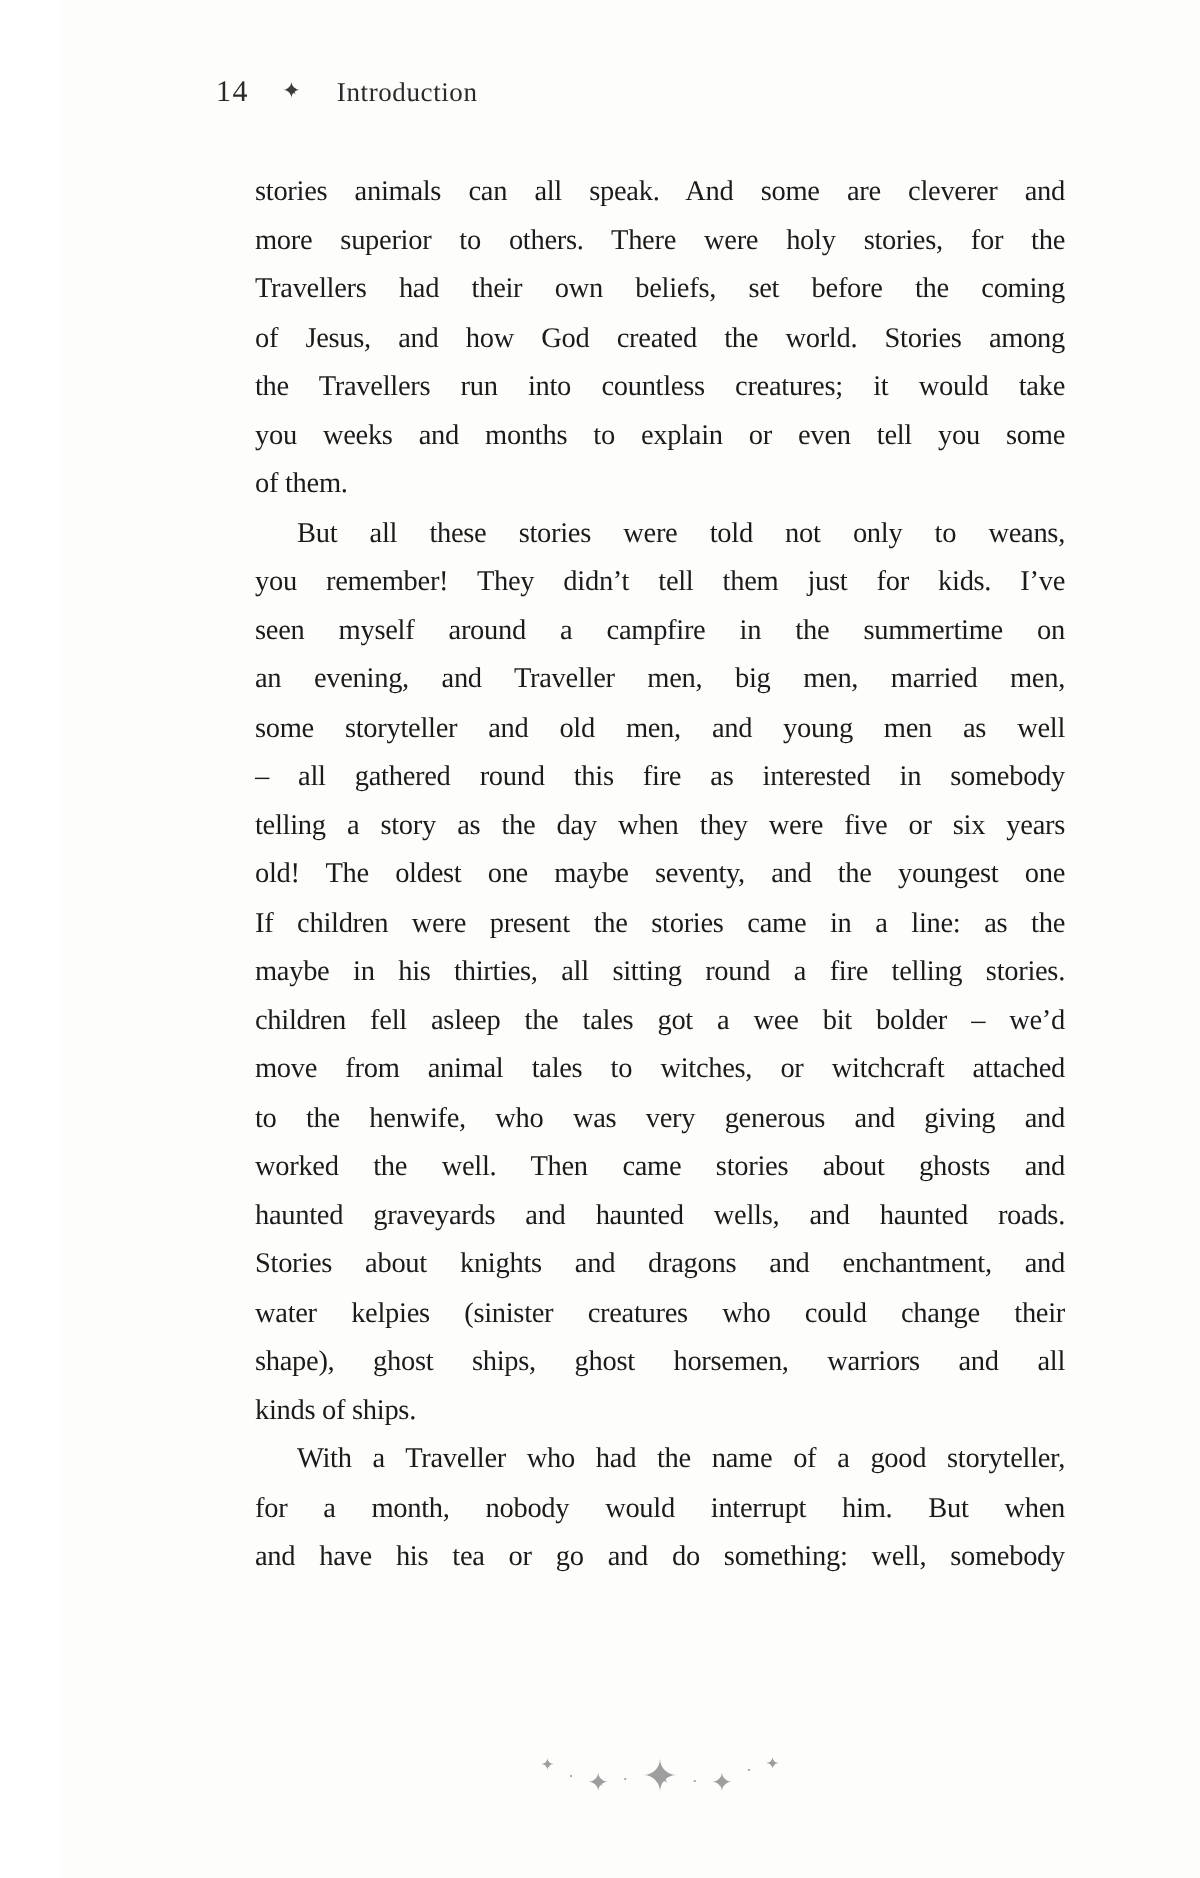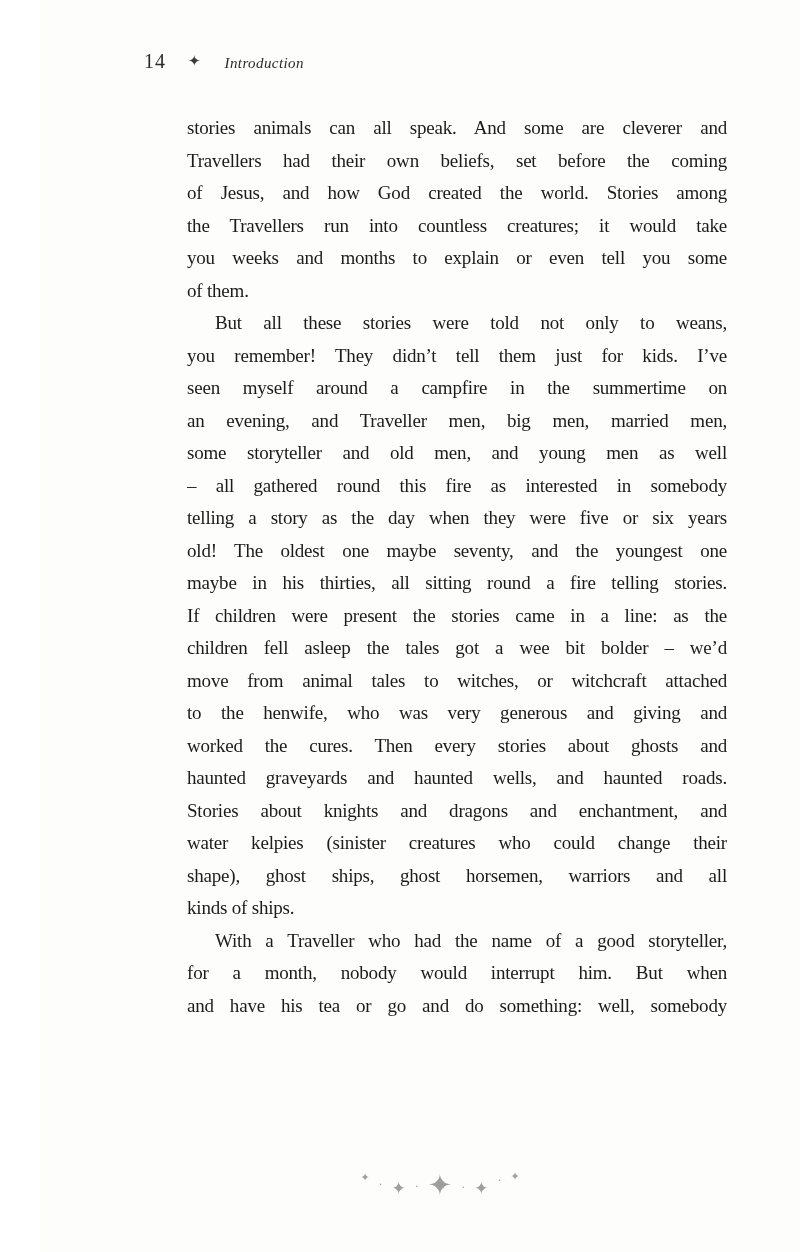--- a/index.html
+++ b/index.html
@@ -20,25 +20,25 @@
   }
 
   
   .header{
     position:absolute;top:50px;left:104px;
     display:flex;align-items:baseline;
     color:var(--header);
   }
   .page-number{font-size:20px;letter-spacing:1px;}
   .header .spark{align-self:center;margin:0 24px 0 22px;color:#3c3c3c;}
-  .title{font-style:italic;font-size:15px;letter-spacing:0.4px;}
+  .title{font-size:18px;letter-spacing:0.4px;}
 
   
   .body-text{
-    position:absolute;top:112px;left:147px;width:540px;
+    position:absolute;top:112px;left:130px;width:540px;
   }
   .line{
     height:32.5px;line-height:32.5px;
     font-size:19px;letter-spacing:-0.2px;
     text-align:justify;text-align-last:justify;
     text-justify:inter-word;
     overflow:hidden;white-space:normal;
   }
   .line.first-indent{text-indent:28px;}
   .line.last-left{text-align:right;text-align-last:left;}
@@ -76,41 +76,42 @@
     <span class="spark sz-header">
       <span class="g0">✦</span>
       <span class="g45">✦</span>
     </span>
     <span class="title">Introduction</span>
   </div>
 
   <div class="body-text">
       <div>
         <div class="line">stories animals can all speak. And some are cleverer and</div>
+        <div class="line">more superior to others. There were holy stories, for the</div>
         <div class="line">Travellers had their own beliefs, set before the coming</div>
         <div class="line">of Jesus, and how God created the world. Stories among</div>
         <div class="line">the Travellers run into countless creatures; it would take</div>
         <div class="line">you weeks and months to explain or even tell you some</div>
         <div class="line last-left">of them.</div>
       </div>
       <div>
         <div class="line first-indent">But all these stories were told not only to weans,</div>
         <div class="line">you remember! They didn’t tell them just for kids. I’ve</div>
         <div class="line">seen myself around a campfire in the summertime on</div>
         <div class="line">an evening, and Traveller men, big men, married men,</div>
         <div class="line">some storyteller and old men, and young men as well</div>
         <div class="line">– all gathered round this fire as interested in somebody</div>
         <div class="line">telling a story as the day when they were five or six years</div>
         <div class="line">old! The oldest one maybe seventy, and the youngest one</div>
+        <div class="line">If children were present the stories came in a line: as the</div>
         <div class="line">maybe in his thirties, all sitting round a fire telling stories.</div>
-        <div class="line">If children were present the stories came in a line: as the</div>
         <div class="line">children fell asleep the tales got a wee bit bolder – we’d</div>
         <div class="line">move from animal tales to witches, or witchcraft attached</div>
         <div class="line">to the henwife, who was very generous and giving and</div>
-        <div class="line">worked the cures. Then every stories about ghosts and</div>
+        <div class="line">worked the well. Then came stories about ghosts and</div>
         <div class="line">haunted graveyards and haunted wells, and haunted roads.</div>
         <div class="line">Stories about knights and dragons and enchantment, and</div>
         <div class="line">water kelpies (sinister creatures who could change their</div>
         <div class="line">shape), ghost ships, ghost horsemen, warriors and all</div>
         <div class="line last-left">kinds of ships.</div>
       </div>
       <div>
         <div class="line first-indent">With a Traveller who had the name of a good storyteller,</div>
         <div class="line">for a month, nobody would interrupt him. But when</div>
         <div class="line">and have his tea or go and do something: well, somebody</div>

